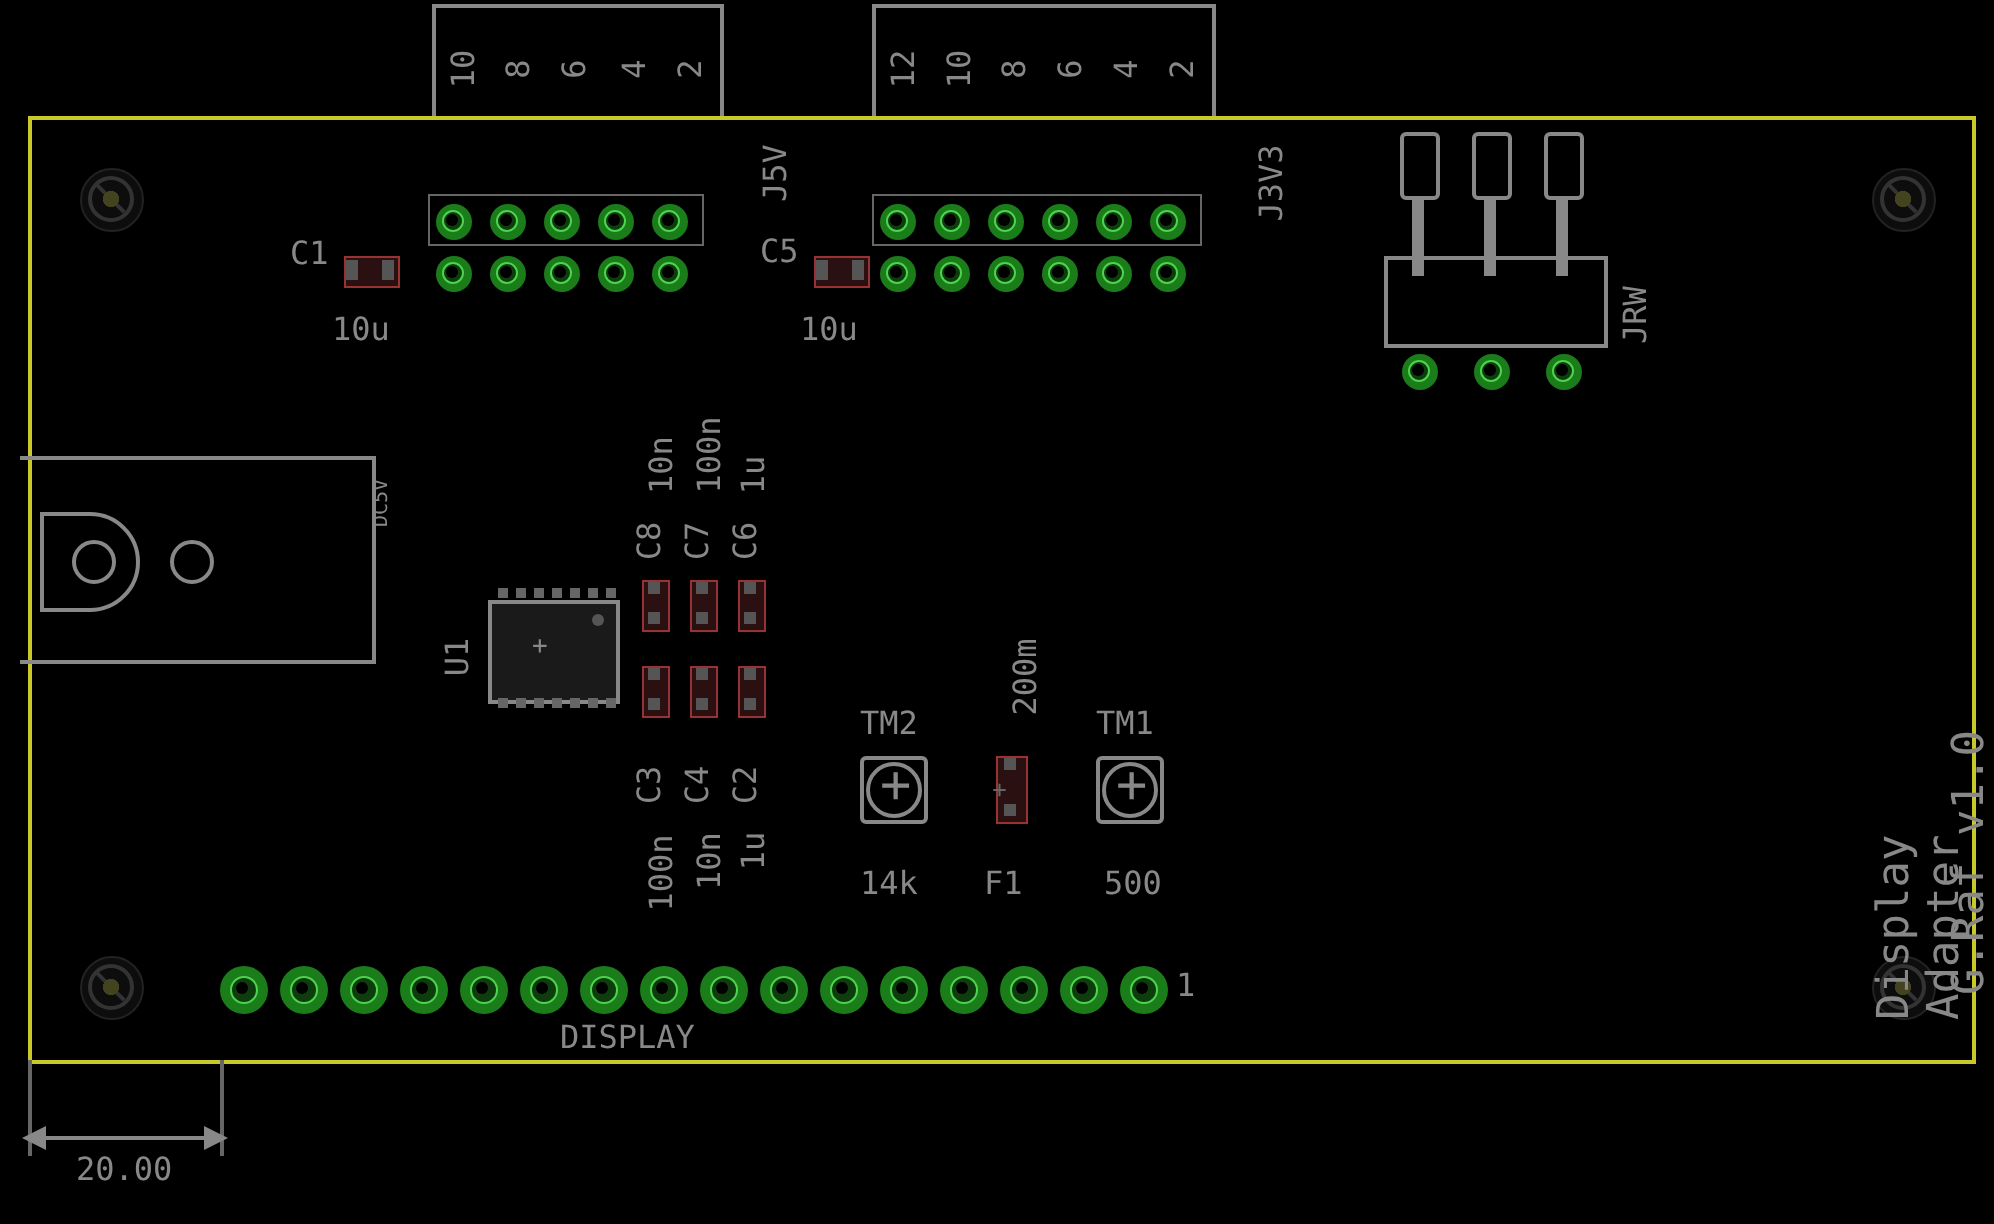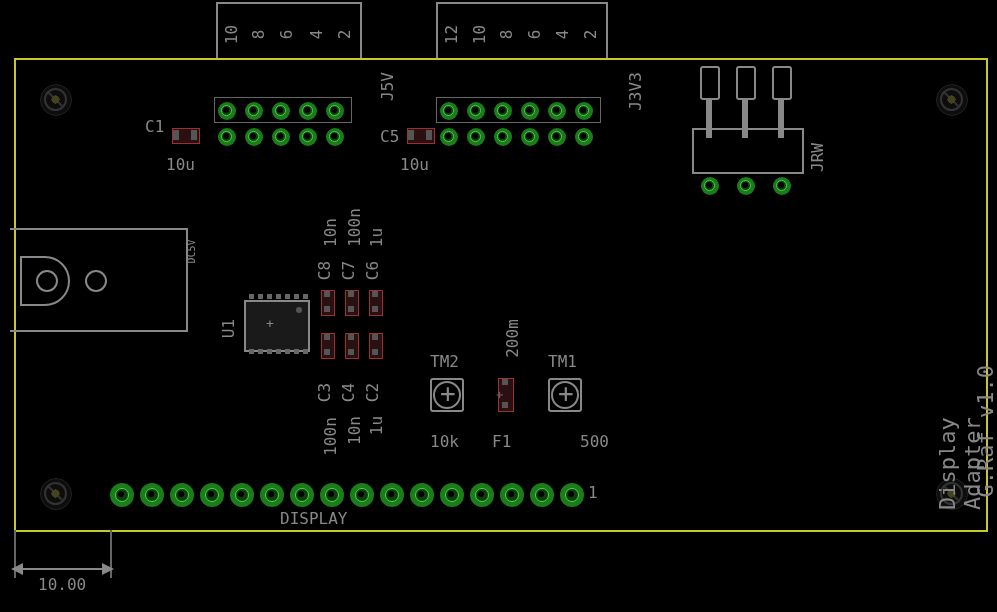--- a/index.html
+++ b/index.html
@@ -174,21 +174,21 @@
 
 <div>
   <div class="label" style="left:145px;top:117px">C1</div>
   <div class="smd-body" style="left:172px;top:128px;width:26px;height:14px"></div>
   <div class="smd-pad" style="left:173px;top:130px"></div>
   <div class="smd-pad" style="left:191px;top:130px"></div>
   <div class="label" style="left:166px;top:155px">10u</div>
 </div>
 
 <div>
-  <div class="label" style="left:380px;top:127px">C5</div>
+  <div class="label" style="left:380px;top:116px">C5</div>
   <div class="smd-body" style="left:407px;top:128px;width:26px;height:14px"></div>
   <div class="smd-pad" style="left:408px;top:130px"></div>
   <div class="smd-pad" style="left:426px;top:130px"></div>
   <div class="label" style="left:400px;top:155px">10u</div>
 </div>
 
 <div>
   <div class="dcjack" style="left:10px;top:228px;width:176px;height:100px;border-left:none"></div>
   <div style="position:absolute;left:20px;top:256px;width:46px;height:46px;border:2px solid #888;border-radius:0 50% 50% 0"></div>
   <div style="position:absolute;left:36px;top:270px;width:18px;height:18px;border:2px solid #888;border-radius:50%"></div>
@@ -245,36 +245,36 @@
 <div class="rtext label" style="left:315px;top:383px">C3</div>
 <div class="rtext label" style="left:311px;top:427px">100n</div>
 <div class="rtext label" style="left:339px;top:383px">C4</div>
 <div class="rtext label" style="left:340px;top:421px">10n</div>
 <div class="rtext label" style="left:363px;top:383px">C2</div>
 <div class="rtext label" style="left:367px;top:416px">1u</div>
 
 <div>
   <div class="label" style="left:430px;top:352px">TM2</div>
   <div class="trim" style="left:430px;top:378px"></div>
-  <div class="label" style="left:430px;top:432px">10k</div>
+  <div class="label" style="left:430px;top:432px">14k</div>
 </div>
 
 <div>
   <div class="rtext label" style="left:493px;top:329px">200m</div>
   <div class="smd-body" style="left:498px;top:378px;width:14px;height:32px"></div>
   <div class="smd-pad" style="left:502px;top:379px;width:6px;height:6px"></div>
   <div class="smd-pad" style="left:502px;top:402px;width:6px;height:6px"></div>
   <div style="position:absolute;left:496px;top:388px;color:#666;font-size:12px;transform:rotate(-90deg)">+</div>
   <div class="label" style="left:492px;top:432px">F1</div>
 </div>
 
 <div>
   <div class="label" style="left:548px;top:352px">TM1</div>
   <div class="trim" style="left:548px;top:378px"></div>
-  <div class="label" style="left:580px;top:432px">500</div>
+  <div class="label" style="left:552px;top:432px">500</div>
 </div>
 
 <div class="rtext label" style="left:870px;top:395px;width:180px;font-size:22px">Display Adapter</div>
 <div class="rtext label" style="left:895px;top:395px;width:180px;font-size:22px">G.Raf v1.0</div>
 
 <div>
   <div class="label" style="left:280px;top:509px">DISPLAY</div>
   <div class="label" style="left:588px;top:483px">1</div>
 </div>
 <div id="display-pads">
@@ -342,13 +342,13 @@
       <div class="padi" style="left:5px;top:5px;width:12px;height:12px"></div>
       <div class="drill" style="left:8px;top:8px"></div>
     </div>
   </div>
 
 <div class="dim-line" style="left:16px;top:568px;width:96px"></div>
 <div style="position:absolute;left:14px;top:530px;width:2px;height:48px;background:#666"></div>
 <div style="position:absolute;left:110px;top:530px;width:2px;height:48px;background:#666"></div>
 <div class="dim-arrow" style="left:11px;top:563px;border-width:6px 12px 6px 0;border-color:transparent #888 transparent transparent"></div>
 <div class="dim-arrow" style="left:102px;top:563px;border-width:6px 0 6px 12px;border-color:transparent transparent transparent #888"></div>
-<div class="label" style="left:38px;top:575px">10.00</div>
+<div class="label" style="left:38px;top:575px">20.00</div>
 
 </body></html>

